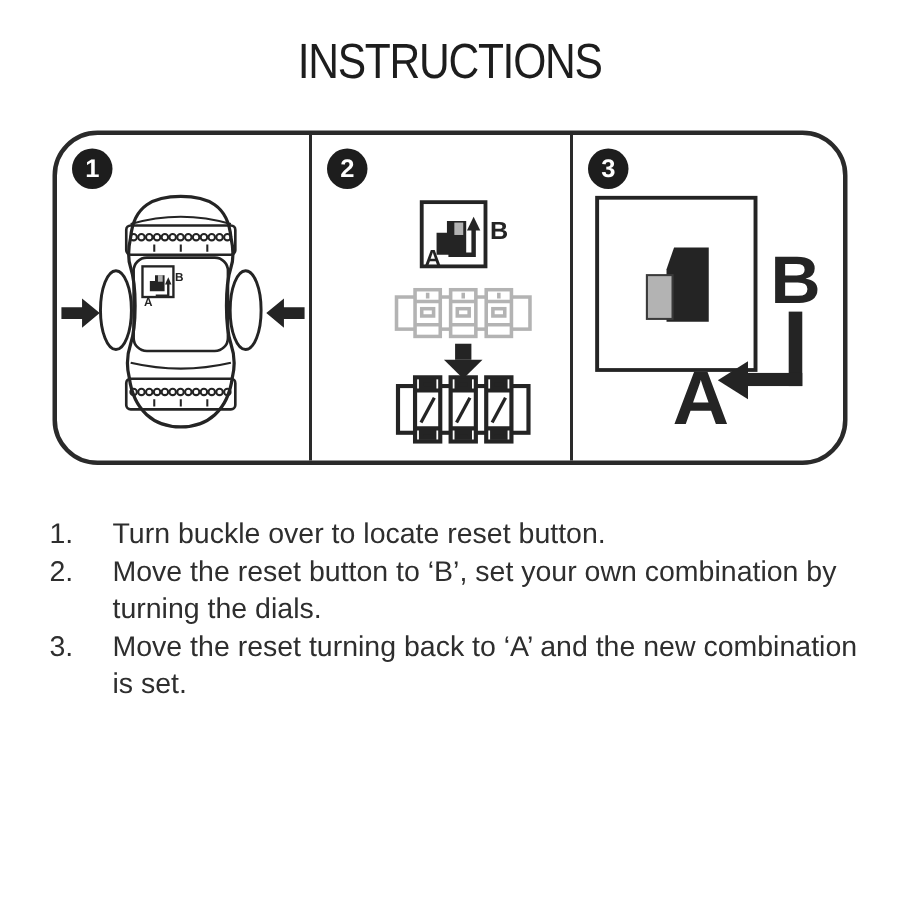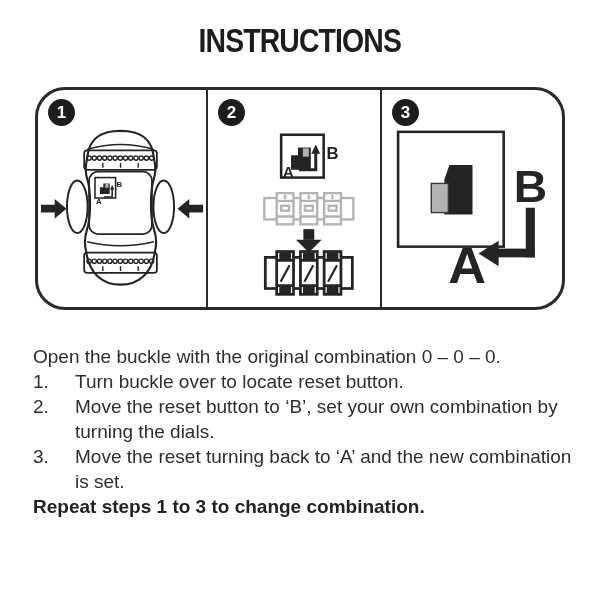--- a/index.html
+++ b/index.html
@@ -2,21 +2,21 @@
 <html><head>
 <meta charset="utf-8">
 <style>
   html,body{margin:0;padding:0;}
   body{
     width:600px;height:600px;background:#ffffff;position:relative;overflow:hidden;
     font-family:"Liberation Sans", sans-serif;color:#2b2b2b;
   }
   .title{
     position:absolute;top:24px;left:0;width:600px;text-align:center;
-    font-size:33px;font-weight:700;letter-spacing:-1px;color:#1d1d1d;line-height:34px;
+    font-size:33px;font-weight:400;letter-spacing:-1px;color:#1d1d1d;line-height:34px;
   }
   .title span{display:inline-block;transform:scaleX(0.86);transform-origin:center;}
   .panels{
     position:absolute;left:35px;top:87px;width:530px;height:223px;
     border:3px solid #2a2a2a;border-radius:30px;display:flex;box-sizing:border-box;
     background:#fff;
   }
   .panel{position:relative;height:100%;box-sizing:border-box;}
   .panel.p1{width:170px;border-right:2.5px solid #2a2a2a;}
   .panel.p2{width:174px;border-right:2.5px solid #2a2a2a;}
@@ -201,29 +201,27 @@
         <rect x="143" y="121" width="9" height="51"></rect>
         <rect x="114" y="163" width="38" height="9"></rect>
         <polygon points="116,155 116,181 96,168"></polygon>
       </g>
       <text class="lbl" x="66" y="198" font-size="52">A</text>
     </svg>
   </div>
 </div>
 
 <div class="instr">
-  <p>Open the buckle with the original combination 0 – 0 – 0.</p>
   <ol class="steps">
     <li class="step">
       <span class="n">1.</span>
       <span class="t">Turn buckle over to locate reset button.</span>
     </li>
     <li class="step">
       <span class="n">2.</span>
       <span class="t">Move the reset button to ‘B’, set your own combination by turning the dials.</span>
     </li>
     <li class="step">
       <span class="n">3.</span>
       <span class="t">Move the reset turning back to ‘A’ and the new combination is set.</span>
     </li>
   </ol>
-  <p class="footer-line">Repeat steps 1 to 3 to change combination.</p>
 </div>
 
 </body></html>

